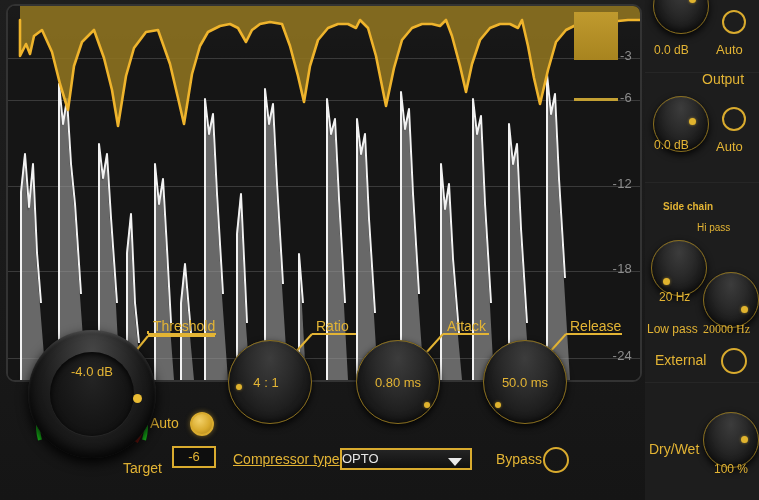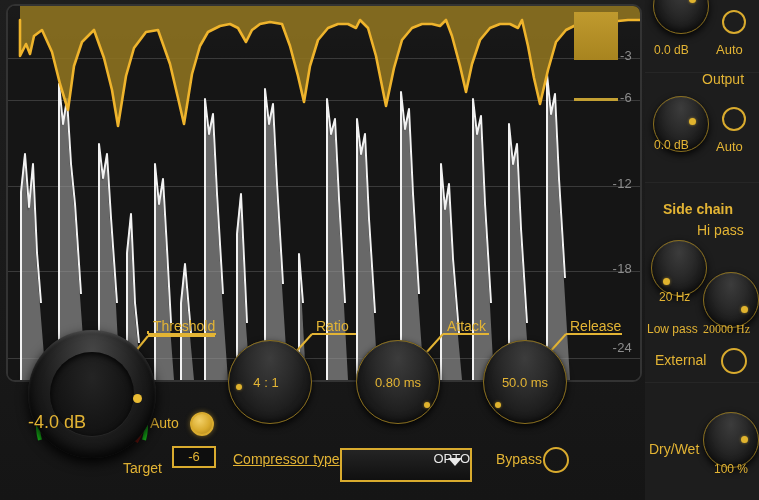--- a/index.html
+++ b/index.html
@@ -128,23 +128,23 @@
     position: absolute;
     left: 22px; top: 22px;
     width: 84px; height: 84px;
     border-radius: 50%;
     background: radial-gradient(ellipse at 50% 30%, #242424 0%, #161616 55%, #0c0c0c 100%);
     box-shadow: inset 0 2px 6px rgba(0,0,0,.9), 0 1px 1px rgba(255,255,255,.05);
   }
   .knob-big-value {
     position: absolute;
     left: 0; right: 0; top: 34px;
-    color: #e3b434;
-    font-size: 18px;
-    margin-top: 48px;
+    text-align: center;
+    color: #e3b434;
+    font-size: 13px;
   }
   .knob-big-dot {
     position: absolute;
     left: 105px; top: 72px;
     width: 9px; height: 9px;
     border-radius: 50%;
     background: #e9bb33;
     z-index: 8;
   }
   .arc-svg {
@@ -197,28 +197,28 @@
     color: #e3b434;
     font-size: 13px;
     line-height: 18px;
     text-align: center;
   }
 
   
   .dropdown {
     position: absolute;
     left: 340px; top: 448px;
-    width: 132px; height: 34px;
+    width: 132px; height: 22px;
     border: 2px solid #d9ab2e;
     box-sizing: border-box;
     background: linear-gradient(180deg, #242424, #101010);
     color: #e7e7e7;
     font-size: 13px;
     line-height: 18px;
-    text-align: right;
+    text-align: left;
   }
   .dd-arrow {
     position: absolute;
     right: 8px; top: 8px;
     width: 0; height: 0;
     border-left: 7px solid transparent;
     border-right: 7px solid transparent;
     border-top: 8px solid #e9e9e9;
   }
 
@@ -232,21 +232,21 @@
   .side-sec {
     position: absolute;
     left: 0; width: 114px;
     background: #1d1d1d;
     border-top: 1px solid #262626;
     border-bottom: 1px solid #101010;
   }
   .sec-title {
     position: absolute;
     color: #e3b434;
-    font-size: 14px;
+    font-size: 10px;
     font-weight: bold;
     white-space: nowrap;
   }
   .side-val {
     position: absolute;
     color: #e3b434;
     font-size: 12px;
     white-space: nowrap;
   }
 </style>
@@ -313,21 +313,21 @@
           <path fill="none" stroke="#efb42c" stroke-width="2.6" stroke-linejoin="round" stroke-linecap="round" d="M12,14 L12,50 L18,38 L22,48 L26,30 L34,24 L44,46 L52,78 L60,104 L66,60 L74,36 L86,24 L96,52 L104,84 L110,120 L118,70 L126,42 L138,26 L150,24 L162,58 L170,92 L176,118 L184,68 L192,40 L200,26 L212,20 L222,18 L230,22 L238,36 L244,24 L252,18 L262,16 L274,18 L282,40 L290,70 L296,96 L302,60 L310,34 L320,22 L330,18 L340,18 L348,22 L352,14 L360,22 L368,50 L374,80 L378,100 L386,62 L394,34 L404,22 L414,18 L424,18 L432,20 L438,14 L444,30 L452,60 L458,86 L464,58 L472,34 L482,22 L492,18 L502,18 L510,22 L514,14 L520,40 L526,72 L532,98 L540,64 L548,36 L558,24 L570,18 L600,16 L620,14 L632,14"></path>
         </svg>
 
         <div class="gr-meter"></div>
         <div class="gr-peak"></div>
 
         <div class="gridlabel" style="top:42px">-3</div>
         <div class="gridlabel" style="top:84px">-6</div>
         <div class="gridlabel" style="top:170px">-12</div>
         <div class="gridlabel" style="top:255px">-18</div>
-        <div class="gridlabel" style="top:334px">-24</div>
+        <div class="gridlabel" style="top:342px">-24</div>
       </div>
     </div>
 
     <svg class="callout-svg" width="645" height="500">
       <g stroke="#e3b434" stroke-width="2" fill="none">
 
         <path d="M148,334 L166,334 L216,334 M148,334 L148,331"></path>
         <path d="M148,334 L148,334"></path>
         <polyline points="148,335 168,336 152,336"></polyline>
         <path d="M149,335 L169,335" stroke="none"></path>

